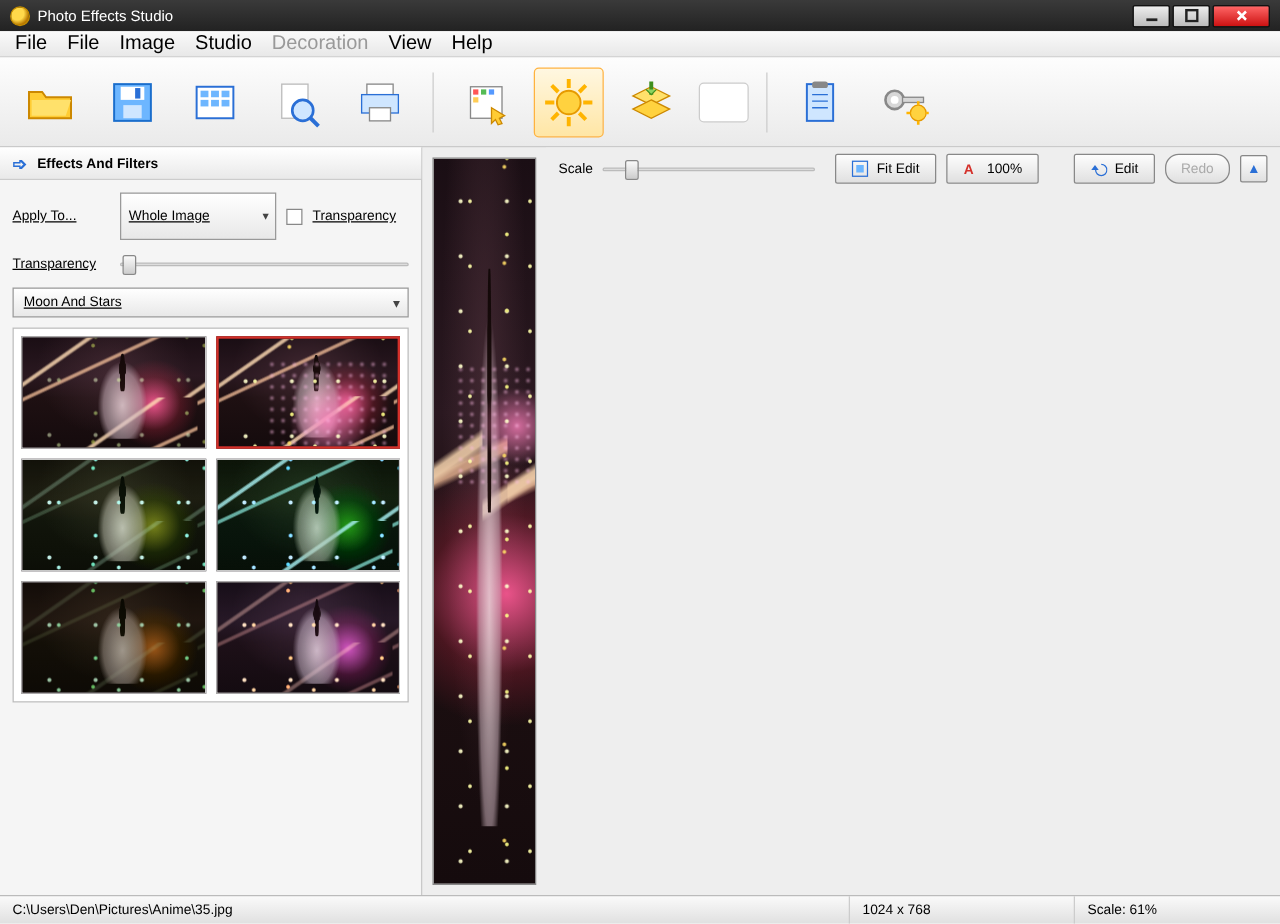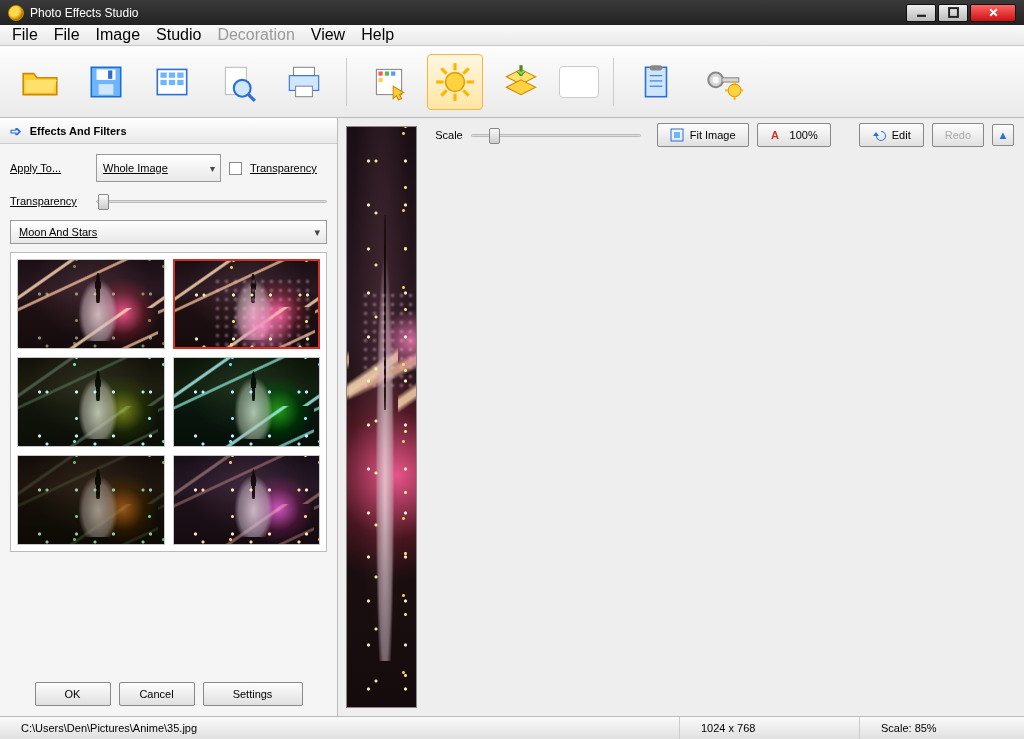--- a/index.html
+++ b/index.html
@@ -31,21 +31,21 @@
 
 .main { display: flex; height: 598px; }
 
 
 .leftpanel { width: 338px; background: #f5f5f5; border-right: 1px solid #bbb; display: flex; flex-direction: column; }
 .panelhead { height: 26px; background: linear-gradient(#fff,#e9e9e9); border-bottom: 1px solid #ccc; display: flex; align-items: center; padding: 0 10px; font-weight: bold; font-size: 12px; }
 .panelhead .arrow { color:#2a6fd6; margin-right:8px; font-size:14px;}
 .panelbody { padding: 10px 10px; text-decoration: underline; }
 .row { display: flex; align-items: center; gap: 8px; margin-bottom: 10px; }
 .lbl { width: 78px; }
-.dropdown { flex: 0 0 125px; height: 28px; border: 1px solid #999; background: linear-gradient(#fff,#e8e8e8); display:flex; align-items:center; padding:0 6px; position:relative; }
+.dropdown { flex: 0 0 125px; height: 38px; border: 1px solid #999; background: linear-gradient(#fff,#e8e8e8); display:flex; align-items:center; padding:0 6px; position:relative; }
 .dropdown::after { content:"▾"; position:absolute; right:5px; font-size:10px; color:#444;}
 .checkbox { width:13px; height:13px; border:1px solid #888; background:#fff;}
 .slider { flex:1; height: 18px; position:relative; }
 .slider .track { position:absolute; top:8px; left:0; right:0; height:3px; background:#ddd; border:1px solid #bbb; border-radius:2px;}
 .slider .thumb { position:absolute; top:2px; width:11px; height:16px; background:linear-gradient(#fafafa,#ccc); border:1px solid #888; border-radius:2px;}
 
 .tabs { display:flex; flex-wrap:wrap; border-bottom:1px solid #999; margin: 0 -2px;}
 .tab { border:1px solid #999; background:linear-gradient(#fdfdfd,#e3e3e3); padding:2px 0; margin:0 1px -1px 1px; text-align:center; flex:1 0 22%; min-width:60px; border-bottom:none; position:relative;}
 .tab.row2 { flex:1 0 30%; }
 .tab.active { background:#f5f5f5; z-index:2; border-bottom:1px solid #f5f5f5;}
@@ -61,29 +61,29 @@
 .btn { width:76px; height:24px; border:1px solid #888; background:linear-gradient(#fdfdfd,#e0e0e0); display:flex; align-items:center; justify-content:center; border-radius:2px;}
 .btn.wide { width:100px; }
 
 
 .canvaswrap { flex:1; display:flex; flex-direction:row; background:#eee; }
 .canvas { flex:1; margin:8px; border:1px solid #888; background:#e4e4e4; display:flex; align-items:center; justify-content:center; overflow:hidden; position:relative;}
 .photo { position:absolute; inset:0; }
 
 .bottombar { height:34px; display:flex; align-items:center; padding:0 10px; gap:8px; background:#eee;}
 .bbtn { height:24px; padding:0 12px; border:1px solid #888; background:linear-gradient(#fdfdfd,#e0e0e0); display:flex; align-items:center; gap:6px; border-radius:2px;}
-.bbtn.disabled { color:#aaa; }
+.bbtn.disabled { color:#aaa;border-radius:11px; }
 .bslider { width:170px; height:18px; position:relative;}
 .bslider .track{ position:absolute; top:8px; left:0; right:0; height:3px; background:#ddd; border:1px solid #bbb;border-radius:2px;}
 .bslider .thumb{ position:absolute; top:2px; left:18px; width:11px; height:16px; background:linear-gradient(#fafafa,#ccc); border:1px solid #888; border-radius:2px;}
 .upbtn { width:22px; height:22px; border:1px solid #888; background:linear-gradient(#fdfdfd,#e0e0e0); display:flex; align-items:center; justify-content:center; color:#2a6fd6; border-radius:2px;}
 
 
 .statusbar { height:23px; background:linear-gradient(#fafafa,#e0e0e0); border-top:1px solid #bbb; display:flex; align-items:center; font-size:11px;}
-.statseg { padding:0 21px; border-right:1px solid #ccc; height:100%; display:flex; align-items:center;}
+.statseg { padding:0 10px; border-right:1px solid #ccc; height:100%; display:flex; align-items:center;}
 .statseg.path { flex:0 0 680px; }
 .statseg.dim { flex:0 0 180px;}
 .statseg.scale { flex:1; border-right:none;}
 
 
 .render { position:absolute; inset:0; background:
   radial-gradient(circle at 72% 60%, rgba(255,90,150,.9) 0%, rgba(255,50,90,.2) 18%, transparent 30%),
   radial-gradient(ellipse at 50% 30%, rgba(80,50,60,.6), transparent 60%),
   linear-gradient(180deg, #1a0e14 0%, #2a1820 35%, #1e1012 55%, #150b0d 100%);
 }
@@ -327,25 +327,20 @@
         <div class="thumb-item v5">
             <div class="thumb-img">
               <div class="render">
                 <div class="figure"></div>
               </div>
             </div>
           </div>
       </div>
     </div>
     <div style="flex:1"></div>
-    <div class="btnrow">
-      <div class="btn">OK</div>
-      <div class="btn">Cancel</div>
-      <div class="btn wide">Settings</div>
-    </div>
   </div>
 
   <div class="canvaswrap">
     <div class="canvas">
       <div class="photo">
           <div class="render">
             <div class="figure"></div>
             <div class="spark"></div>
           </div>
         </div>
@@ -355,21 +350,21 @@
       <div class="bslider">
           <div class="track"></div>
           <div class="thumb"></div>
         </div>
       <div style="flex:1"></div>
       <div class="bbtn">
           <svg width="14" height="14" viewBox="0 0 14 14">
             <rect x="1" y="1" width="12" height="12" fill="none" stroke="#2a6fd6"></rect>
             <rect x="4" y="4" width="6" height="6" fill="#6db6ff"></rect>
           </svg>
-          <span>Fit Image</span>
+          <span>Fit Edit</span>
         </div>
       <div class="bbtn">
           <svg width="14" height="14" viewBox="0 0 14 14">
             <text x="1" y="11" font-size="10" fill="#d4302a" font-weight="bold">A</text>
           </svg>
           <span>100%</span>
         </div>
       <div style="width:12px"></div>
       <div class="bbtn">
           <svg width="14" height="14" viewBox="0 0 14 14">
@@ -381,14 +376,14 @@
           <span>Redo</span>
         </div>
       <div class="upbtn">▲</div>
     </div>
   </div>
 </div>
 
 <div class="statusbar">
   <div class="statseg path">C:\Users\Den\Pictures\Anime\35.jpg</div>
   <div class="statseg dim">1024 x 768</div>
-  <div class="statseg scale">Scale: 85%</div>
+  <div class="statseg scale">Scale: 61%</div>
 </div>
 
 </body></html>

